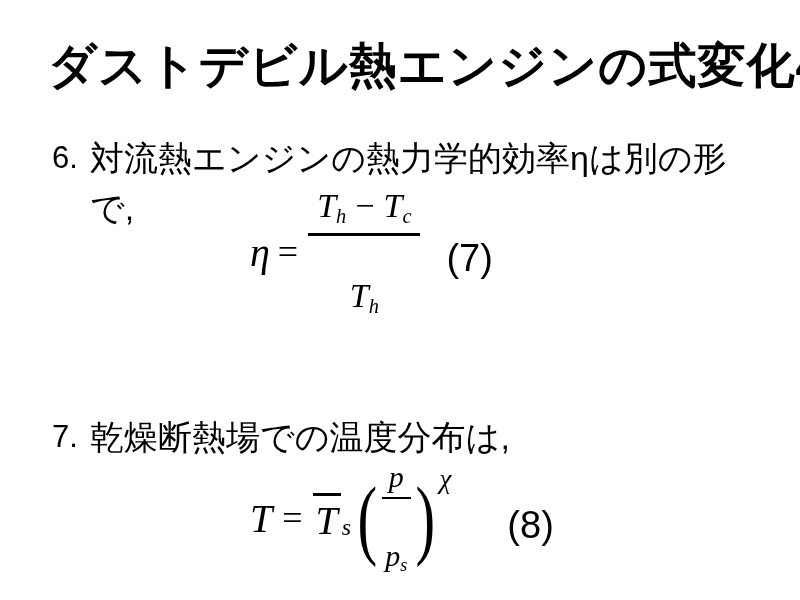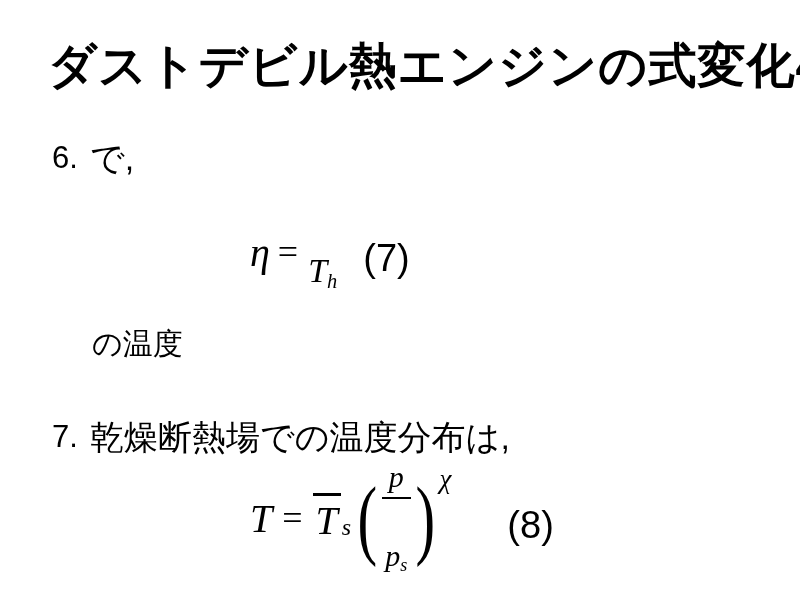--- a/index.html
+++ b/index.html
@@ -60,35 +60,36 @@
 </head>
 <body>
 
 <div class="slide" style="background: rgb(255, 255, 255); color: rgb(0, 0, 0);">
 
   <h1 class="title">ダストデビル熱エンジンの式変化4</h1>
 
   <div class="item item6">
     <span class="num">6.</span>
     <div class="itext">
+      <span class="line">対流熱エンジンの熱力学的効率ηは別の形</span>
       <span class="line">で,</span>
     </div>
   </div>
 
   <div class="equation eq7">
     <span class="mi lhs">η</span>
     <span class="mo eq">=</span>
     <span class="frac">
+      <span class="fnum"><span class="mi">T</span><span class="mi msub">h</span><span class="mo minus">−</span><span class="mi">T</span><span class="mi msub">c</span></span>
       <span class="fden"><span class="mi">T</span><span class="mi msub">h</span></span>
     </span>
     <span class="eqlabel">(7)</span>
   </div>
 
   <div class="note">
-    <span class="line">の温度</span>
   </div>
 
   <div class="item item7">
     <span class="num">7.</span>
     <div class="itext">
       <span class="line">乾燥断熱場での温度分布は,</span>
     </div>
   </div>
 
   <div class="equation eq8">

